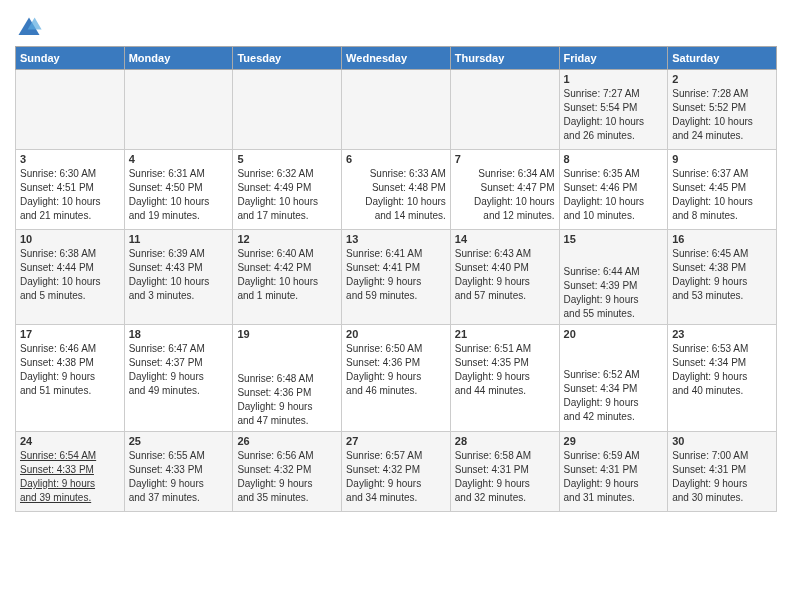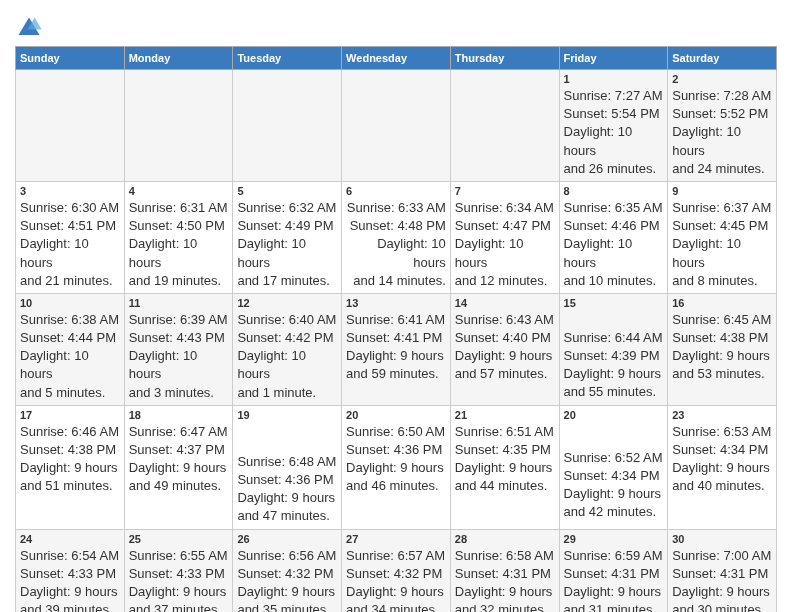--- a/index.html
+++ b/index.html
@@ -79,21 +79,21 @@
       background-color: #fff;
     }
     .day-number {
       font-size: 11px;
       font-weight: bold;
       display: block;
       margin-bottom: 2px;
     }
     .day-info {
       line-height: 1.4;
-      font-size: 13px;
+      font-size: 10px;
       color: #333;
     }
     .empty-cell {
       background-color: #f5f5f5;
     }
   </style>
 </head>
 <body>
 
 <div class="container">
@@ -172,21 +172,21 @@
           </td>
           <td>
             <span class="day-number">6</span>
             <div class="day-info" style="white-space: pre-line; text-align: right;">Sunrise: 6:33 AM
 Sunset: 4:48 PM
 Daylight: 10 hours
 and 14 minutes.</div>
           </td>
           <td>
             <span class="day-number">7</span>
-            <div class="day-info" style="white-space: pre-line;">Sunrise: 6:34 AM
+            <div class="day-info" style="white-space: pre-line; text-align: right;">Sunrise: 6:34 AM
 Sunset: 4:47 PM
 Daylight: 10 hours
 and 12 minutes.</div>
           </td>
           <td>
             <span class="day-number">8</span>
             <div class="day-info" style="white-space: pre-line;">Sunrise: 6:35 AM
 Sunset: 4:46 PM
 Daylight: 10 hours
 and 10 minutes.</div>
@@ -297,21 +297,21 @@
             <span class="day-number">23</span>
             <div class="day-info" style="white-space: pre-line;">Sunrise: 6:53 AM
 Sunset: 4:34 PM
 Daylight: 9 hours
 and 40 minutes.</div>
           </td>
         </tr>
         <tr>
           <td>
             <span class="day-number">24</span>
-            <div class="day-info" style="white-space: pre-line;">Sunrise: 6:54 AM
+            <div class="day-info" style="white-space: pre-line; text-decoration: underline;">Sunrise: 6:54 AM
 Sunset: 4:33 PM
 Daylight: 9 hours
 and 39 minutes.</div>
           </td>
           <td>
             <span class="day-number">25</span>
             <div class="day-info" style="white-space: pre-line;">Sunrise: 6:55 AM
 Sunset: 4:33 PM
 Daylight: 9 hours
 and 37 minutes.</div>

